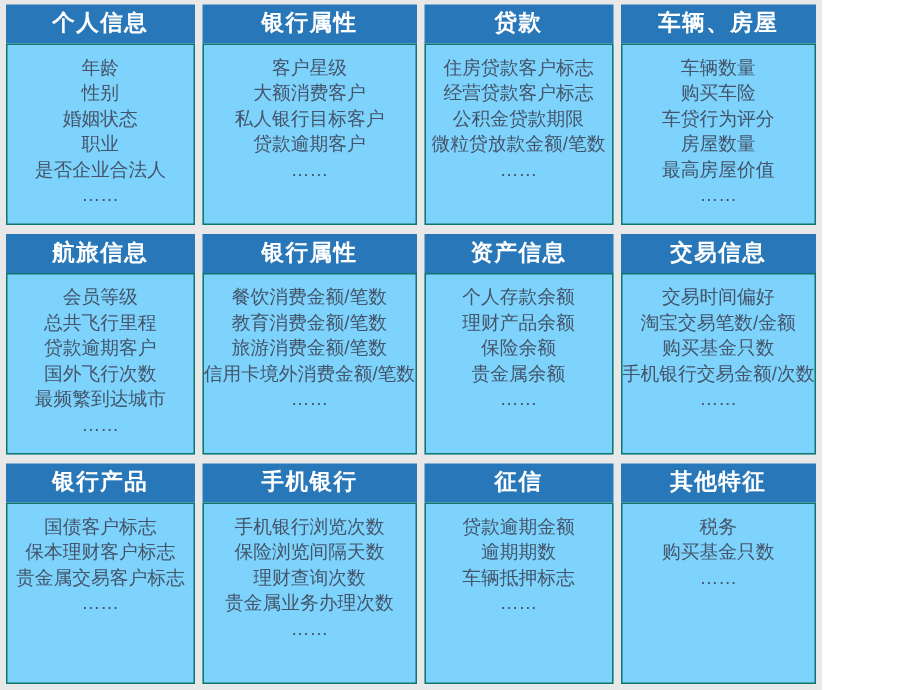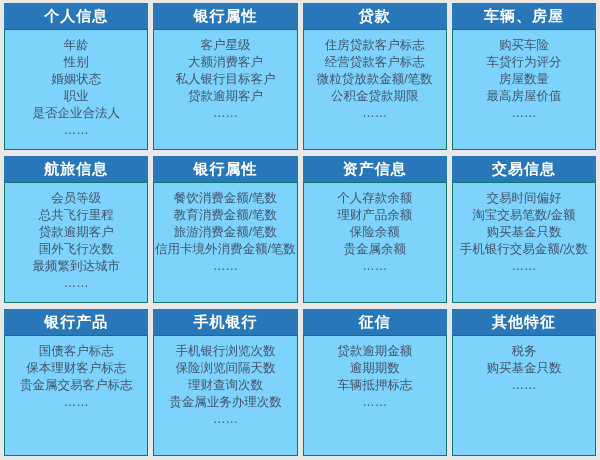--- a/index.html
+++ b/index.html
@@ -1,21 +1,21 @@
 <!DOCTYPE html>
 <html><head>
 <meta charset="utf-8">
 <style>
   * { margin: 0; padding: 0; box-sizing: border-box; }
   html, body {
     width: 600px; height: 460px;
     font-family: "Liberation Sans", sans-serif;
   }
   .page {
-    width: 600px; height: 460px;
+    width: 548px; height: 460px;
     background: #E8E8E8;
     padding: 3px 4px;
   }
   .grid {
     display: grid;
     grid-template-columns: repeat(4, 1fr);
     grid-template-rows: repeat(3, 147px);
     column-gap: 5px;
     row-gap: 6px;
   }
@@ -73,28 +73,29 @@
           <div class="feature-item">私人银行目标客户</div>
           <div class="feature-item">贷款逾期客户</div>
           <div class="feature-item">……</div>
         </div>
       </div>
       <div class="cell">
         <div class="cell-header">贷款</div>
         <div class="cell-body">
           <div class="feature-item">住房贷款客户标志</div>
           <div class="feature-item">经营贷款客户标志</div>
+          <div class="feature-item">公积金贷款期限</div>
           <div class="feature-item">微粒贷放款金额/笔数</div>
-          <div class="feature-item">公积金贷款期限</div>
           <div class="feature-item">……</div>
         </div>
       </div>
       <div class="cell">
         <div class="cell-header">车辆、房屋</div>
         <div class="cell-body">
+          <div class="feature-item">车辆数量</div>
           <div class="feature-item">购买车险</div>
           <div class="feature-item">车贷行为评分</div>
           <div class="feature-item">房屋数量</div>
           <div class="feature-item">最高房屋价值</div>
           <div class="feature-item">……</div>
         </div>
       </div>
       <div class="cell">
         <div class="cell-header">航旅信息</div>
         <div class="cell-body">

